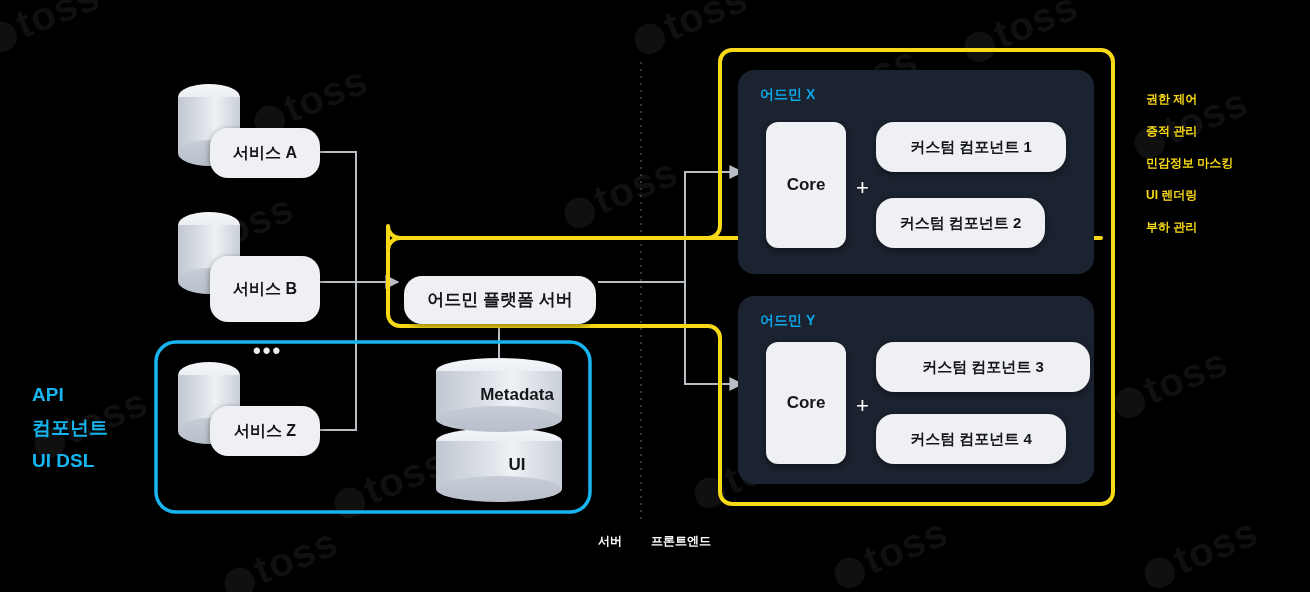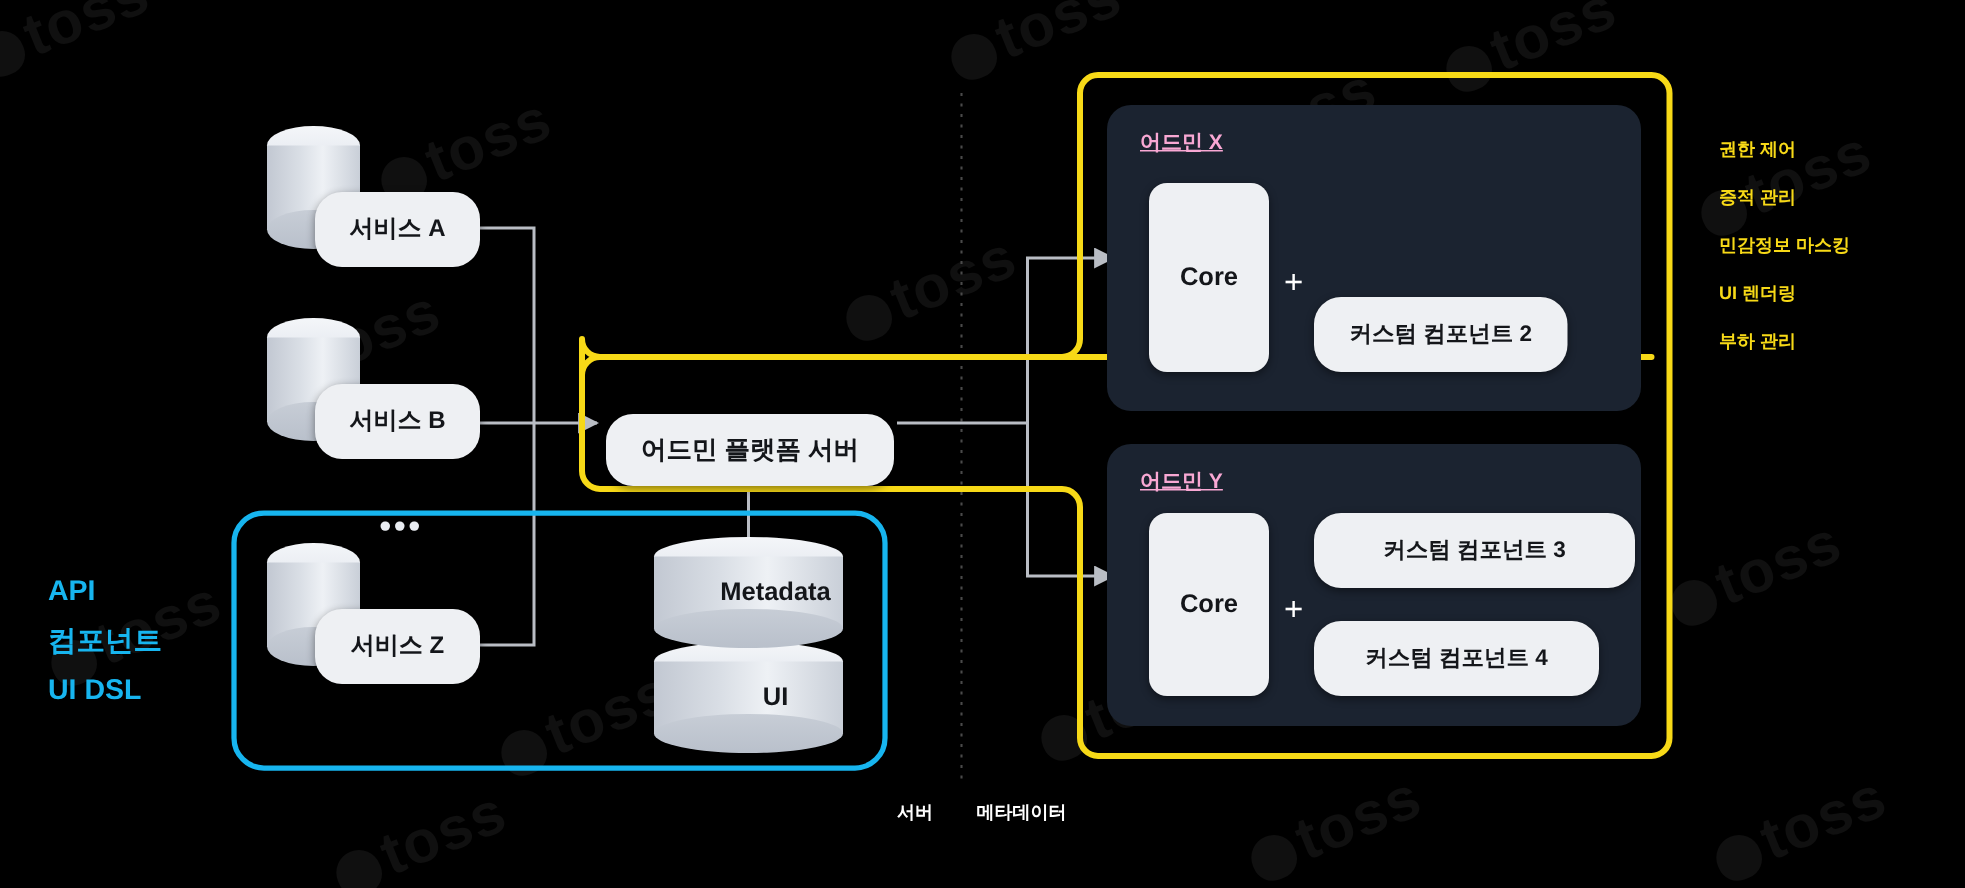--- a/index.html
+++ b/index.html
@@ -67,21 +67,21 @@
     line-height: 1.2;
   }
 
   .panel {
     position: absolute;
     background: #1b2330;
     border-radius: 16px;
   }
   .panel .ptitle {
     position: absolute; left: 22px; top: 16px;
-    color: #f9a8d4; font-size: 14px; font-weight: 700; text-decoration: underline;
+    color: #0ea5e9; font-size: 14px; font-weight: 700;
   }
   .plus {
     position: absolute; color: #ffffff; font-size: 22px; font-weight: 500;
   }
 
   .textlist { position: absolute; }
   .textlist div { font-weight: 700; white-space: nowrap; }
 
   .axis-label {
     position: absolute; color: #ffffff; font-size: 12px; font-weight: 700;
@@ -194,21 +194,21 @@
   </div>
   <div class="pill" style="left:210px;top:128px;width:110px;height:50px;font-size:16px;">
     <span>서비스 A</span>
   </div>
 
   <div class="cyl" style="left:178px;top:212px;width:62px;height:82px;">
     <div class="top"></div>
     <div class="body"></div>
     <div class="bot"></div>
   </div>
-  <div class="pill" style="left:210px;top:256px;width:110px;height:50px;font-size:16px;">
+  <div class="pill" style="left:210px;top:256px;width:110px;height:66px;font-size:16px;">
     <span>서비스 B</span>
   </div>
 
   <div class="dots" style="left:253px;top:340px;">•••</div>
 
   <div class="cyl" style="left:178px;top:362px;width:62px;height:82px;">
     <div class="top"></div>
     <div class="body"></div>
     <div class="bot"></div>
   </div>
@@ -232,35 +232,38 @@
   <div class="pill" style="left:404px;top:276px;width:192px;height:48px;font-size:17px;z-index:5;">
     <span>어드민 플랫폼 서버</span>
   </div>
 
   <div class="panel" style="left:738px;top:70px;width:356px;height:204px;">
     <div class="ptitle">어드민 X</div>
     <div class="pill" style="left:28px;top:52px;width:80px;height:126px;font-size:17px;border-radius:12px;">
       <span>Core</span>
     </div>
     <div class="plus" style="left:118px;top:105px;">+</div>
+    <div class="pill" style="left:138px;top:52px;width:190px;height:50px;font-size:15px;">
+      <span>커스텀 컴포넌트 1</span>
+    </div>
     <div class="pill" style="left:138px;top:128px;width:169px;height:50px;font-size:15px;">
       <span>커스텀 컴포넌트 2</span>
     </div>
   </div>
 
   <div class="panel" style="left:738px;top:296px;width:356px;height:188px;">
     <div class="ptitle">어드민 Y</div>
     <div class="pill" style="left:28px;top:46px;width:80px;height:122px;font-size:17px;border-radius:12px;">
       <span>Core</span>
     </div>
     <div class="plus" style="left:118px;top:97px;">+</div>
     <div class="pill" style="left:138px;top:46px;width:214px;height:50px;font-size:15px;">
       <span>커스텀 컴포넌트 3</span>
     </div>
     <div class="pill" style="left:138px;top:118px;width:190px;height:50px;font-size:15px;">
       <span>커스텀 컴포넌트 4</span>
     </div>
   </div>
 
   <div class="axis-label" style="left:598px;top:533px;">서버</div>
-  <div class="axis-label" style="left:651px;top:533px;">메타데이터</div>
+  <div class="axis-label" style="left:651px;top:533px;">프론트엔드</div>
 
 </div>
 
 </body></html>

